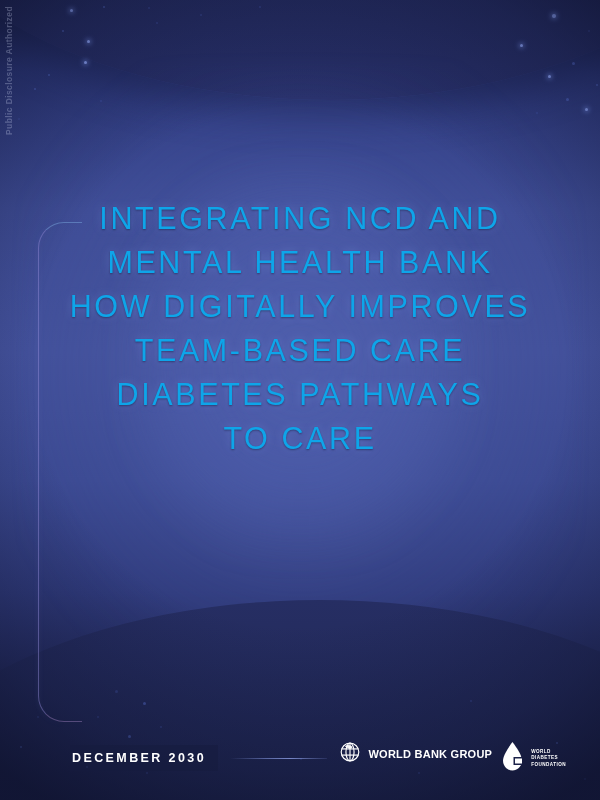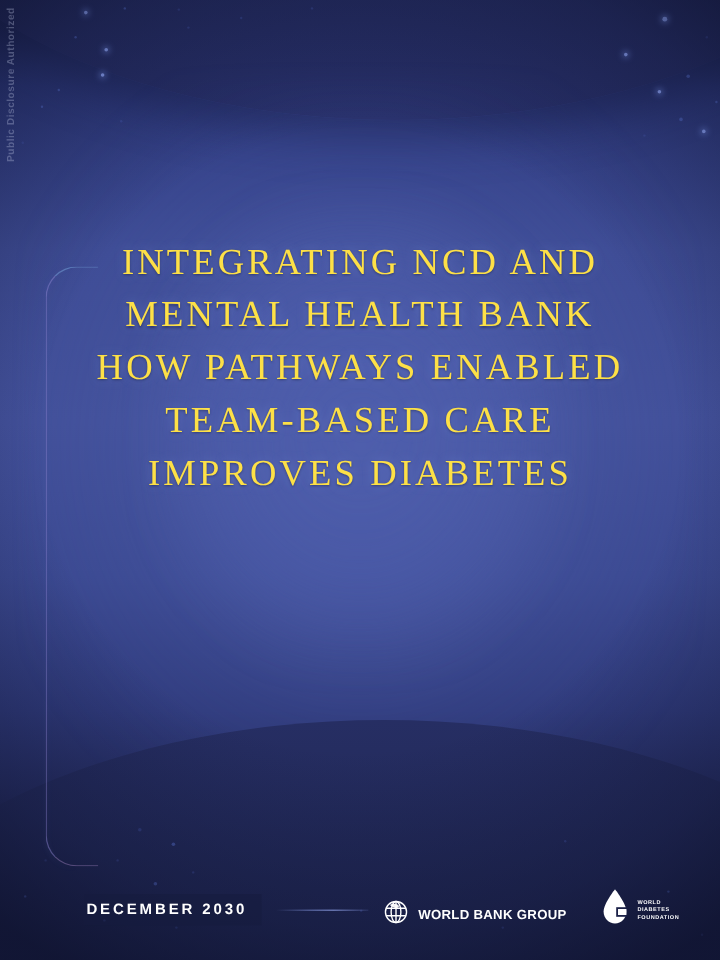--- a/index.html
+++ b/index.html
@@ -151,26 +151,26 @@
 
   
   .title-wrap {
     position:absolute;
     left:0; right:0; top:196px;
     text-align:center;
     padding:0 34px;
   }
   .title-line {
     display:block;
-    font-family:Liberation Serif, serif;
+    font-family:Liberation Sans, sans-serif;
     font-weight:300;
     font-size:30.5px;
     line-height:44px;
     letter-spacing:2.6px;
-    color:#fde047;
+    color:#0ea5e9;
     text-shadow:0 0 10px rgba(150,175,255,.30), 0 1px 2px rgba(10,14,40,.45);
     white-space:nowrap;
   }
 
   
   .footer {
     position:absolute;
     left:0; right:0; bottom:26px;
     height:32px;
     display:flex;
@@ -196,21 +196,21 @@
     flex:1;
     height:1px;
     margin:0 12px;
     background:linear-gradient(90deg,
       rgba(120,140,220,0) 0%,
       rgba(140,160,235,0.55) 38%,
       rgba(150,168,240,0.75) 62%,
       rgba(120,140,220,0.15) 100%);
   }
 
-  .logos { display:flex; align-items:flex-end; gap:28px; }
+  .logos { display:flex; align-items:flex-start; gap:8px; }
 
   .logo-wb { display:flex; align-items:center; gap:7px; }
   .logo-wb .wb-text {
     color:#ffffff;
     font-size:11px;
     font-weight:700;
     letter-spacing:.25px;
     white-space:nowrap;
   }
 
@@ -286,23 +286,24 @@
 
   <div class="bg-vignette"></div>
 
   <div class="bracket"></div>
 
   <div class="disclosure">Public Disclosure Authorized</div>
 
   <div class="title-wrap">
     <span class="title-line">INTEGRATING NCD AND</span>
     <span class="title-line">MENTAL HEALTH BANK</span>
-    <span class="title-line">HOW PATHWAYS ENABLED</span>
+    <span class="title-line">HOW DIGITALLY IMPROVES</span>
     <span class="title-line">TEAM-BASED CARE</span>
-    <span class="title-line">IMPROVES DIABETES</span>
+    <span class="title-line">DIABETES PATHWAYS</span>
+    <span class="title-line">TO CARE</span>
   </div>
 
   <div class="footer">
 
     <div class="date-badge">DECEMBER 2030</div>
 
     <div class="rule"></div>
 
     <div class="logos">
 

